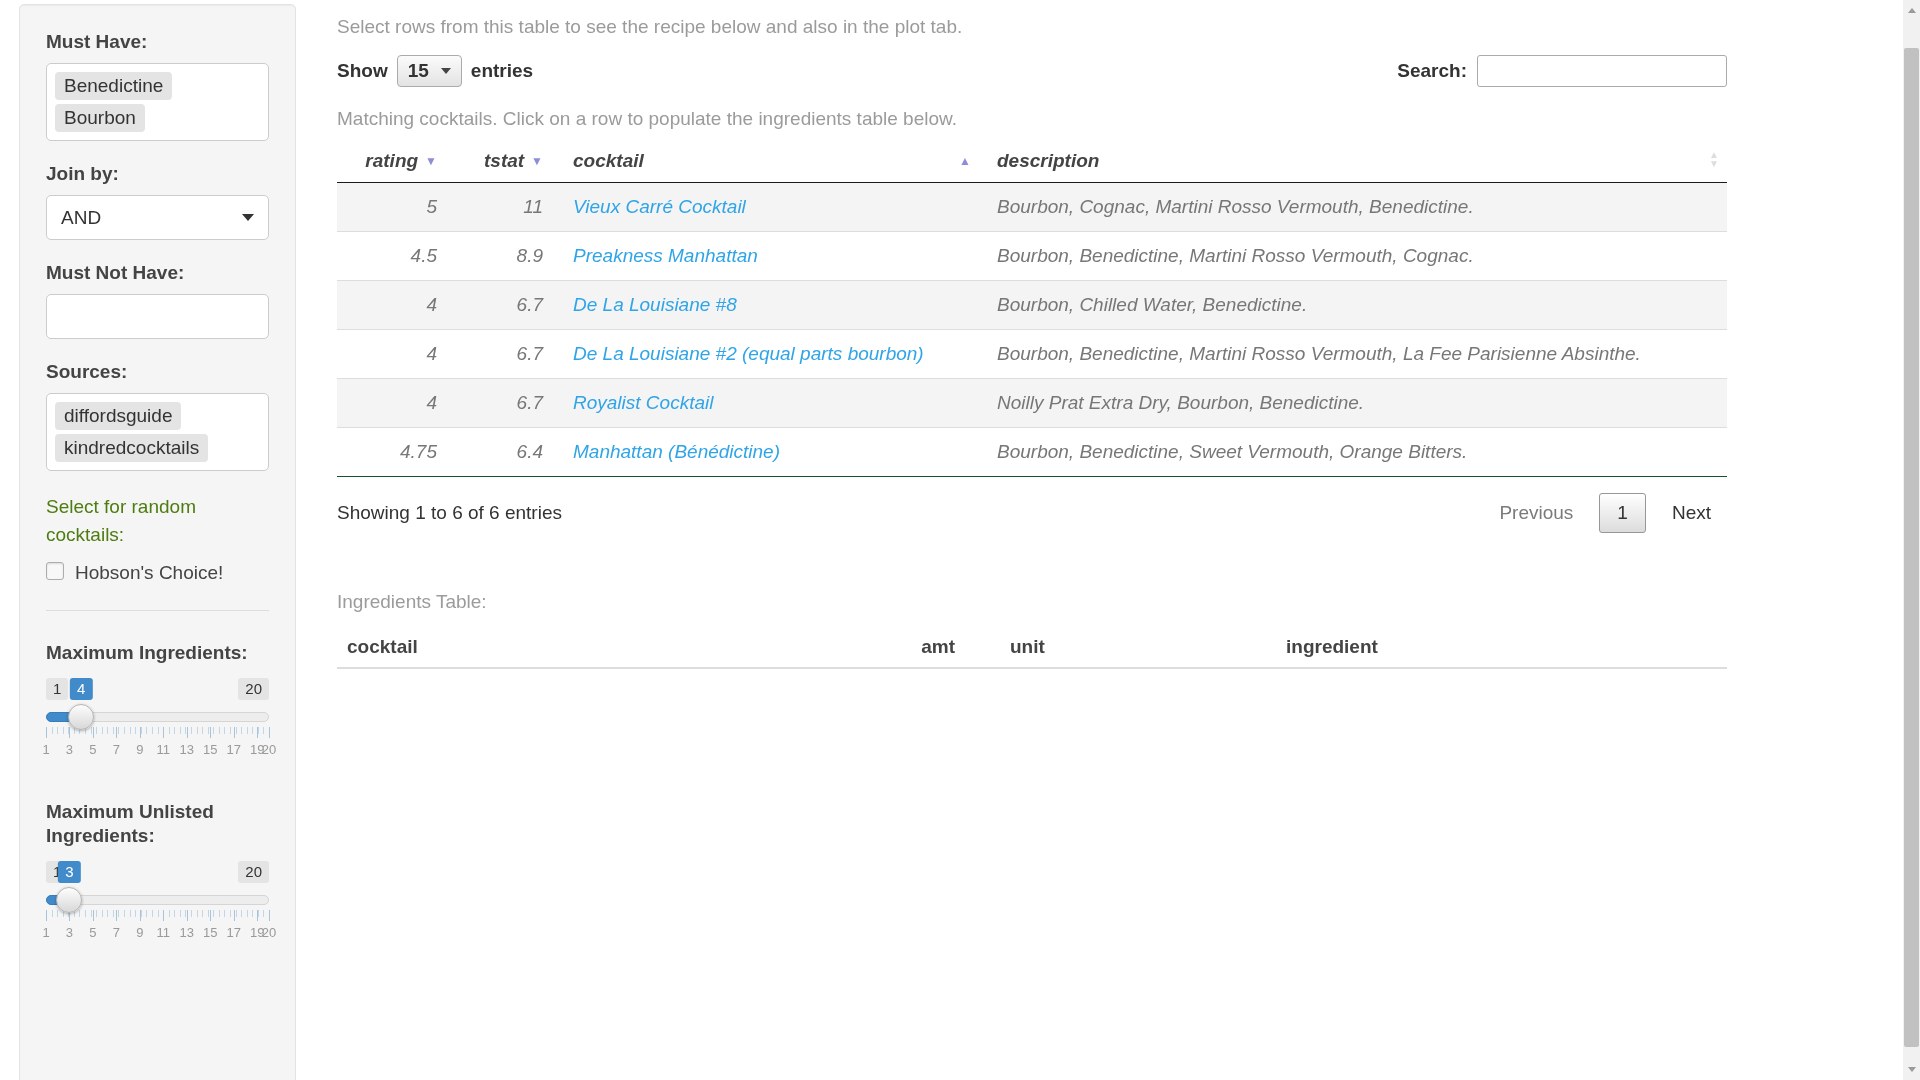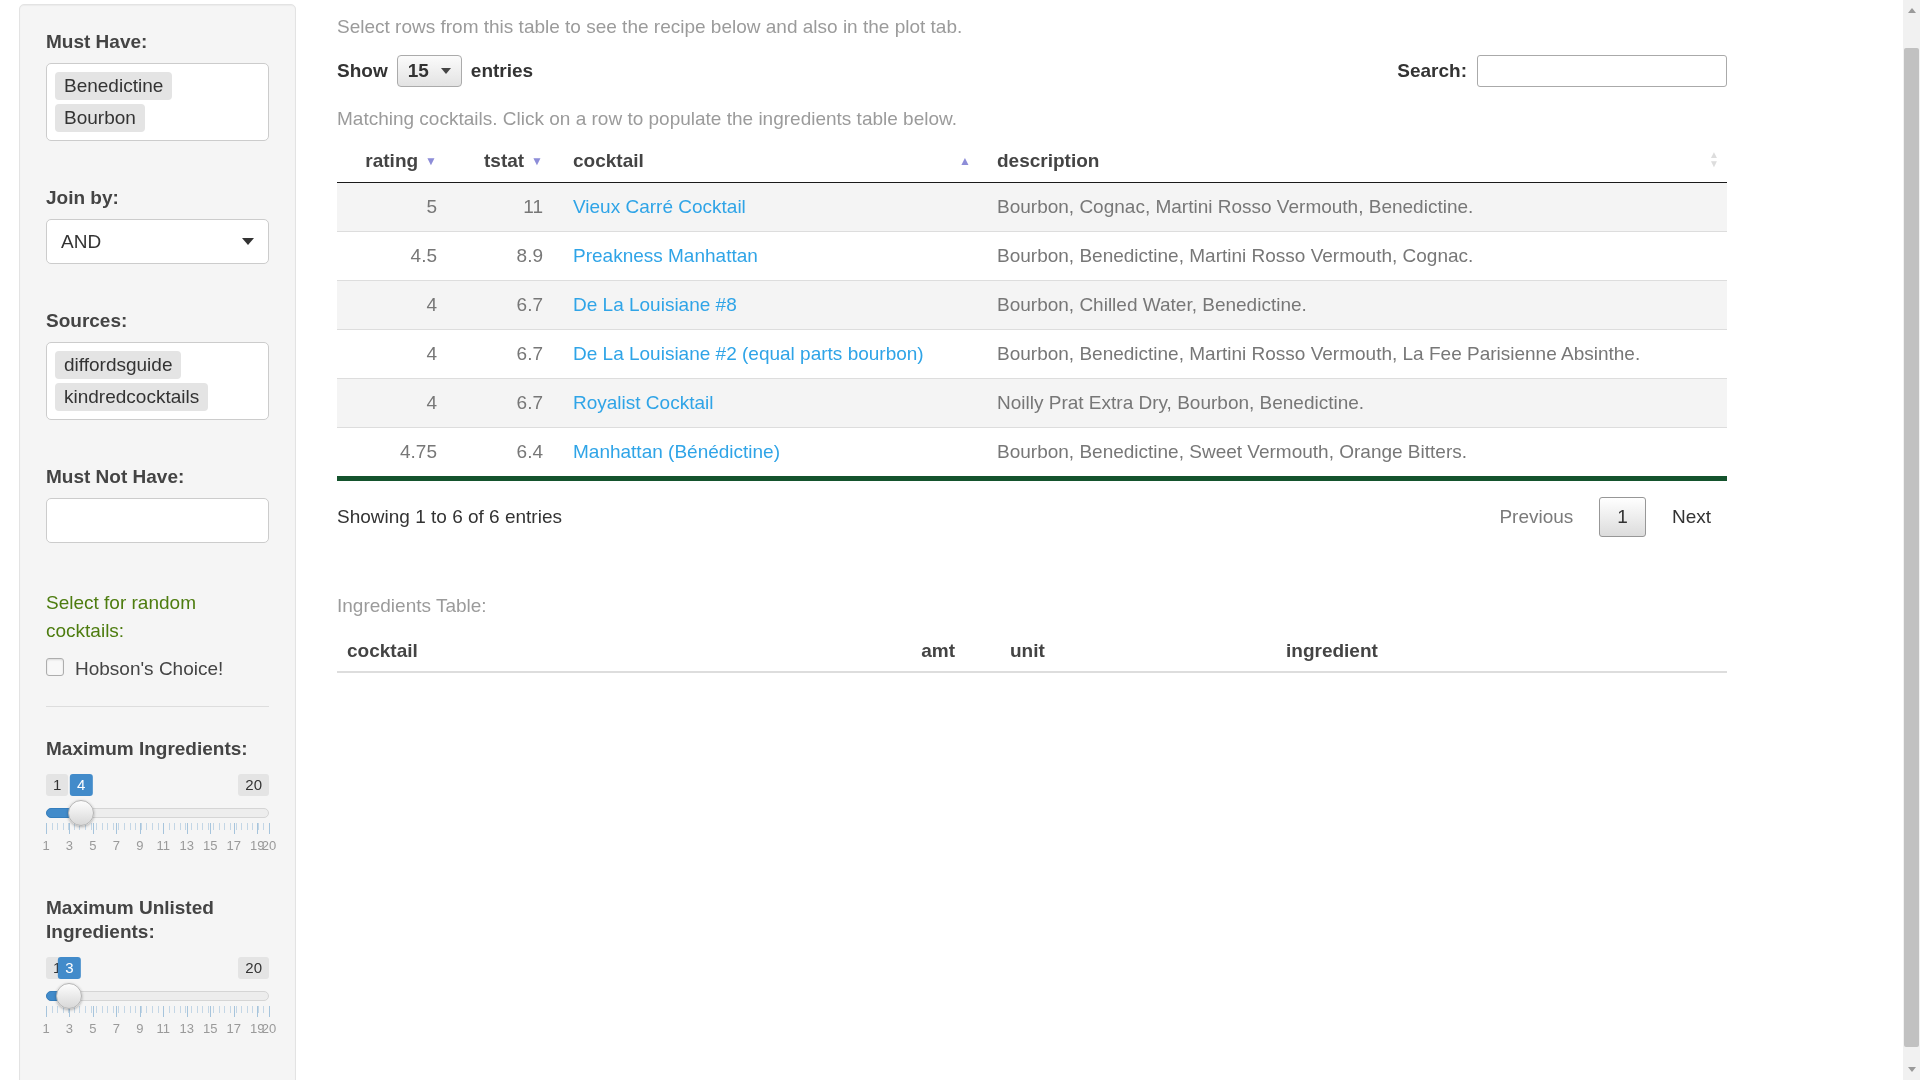--- a/index.html
+++ b/index.html
@@ -11,21 +11,21 @@
     font-size: 19px;
   }
   .page { position: relative; width: 1920px; height: 1080px; overflow: hidden; }
 
   
   .sidebar {
     position: absolute; left: 19px; top: 4px; width: 277px; height: 1300px;
     background: #f5f5f5; border: 1px solid #e3e3e3; border-radius: 5px;
     padding: 26px; box-shadow: inset 0 1px 1px rgba(0,0,0,.04);
   }
-  .form-group { margin-bottom: 46px; }
+  .form-group { margin-bottom: 22px; }
   .ctl-label { display: block; font-weight: bold; color: #444; margin-bottom: 10px; }
   .tagbox, .textbox, .selectbox {
     background: #fff; border: 1px solid #ccc; border-radius: 5px;
     width: 100%; min-height: 45px; padding: 6px 8px;
   }
   .tag {
     display: inline-block; background: #e4e4e4; color: #333;
     border-radius: 4px; padding: 3px 9px; margin: 2px 3px 2px 0;
   }
   .selectbox { display: flex; align-items: center; justify-content: space-between; padding: 6px 14px; cursor: pointer; }
@@ -99,21 +99,21 @@
   table.cocktails col.c-tstat { width: 106px; }
   table.cocktails col.c-cocktail { width: 424px; }
   table.cocktails thead th {
     text-align: left; font-weight: bold; color: #444; padding: 8px 10px 10px 10px;
     border-bottom: 1px solid #1a1a1a; position: relative; cursor: pointer;
   }
   table.cocktails th.num, table.cocktails td.num { text-align: right; padding-right: 20px; }
   table.cocktails tbody td { padding: 13px 10px; color: #777; border-top: 1px solid #ddd; overflow: hidden; white-space: nowrap; }
   table.cocktails tbody tr:first-child td { border-top: none; }
   table.cocktails tbody tr.odd { background: #f4f4f4; }
-  table.cocktails { border-bottom: 5px solid #14532d; }
+  table.cocktails { border-bottom: 1px solid #14532d; font-style: italic; }
   table.cocktails a.cocktail-link { color: #2fa4e7; text-decoration: none; cursor: pointer; }
   .arrow-desc, .arrow-asc { color: #8d8dd8; font-size: 12px; margin-left: 7px; vertical-align: 2px; }
   .arrow-asc-abs { position: absolute; right: 16px; top: 12px; color: #8d8dd8; font-size: 12px; }
   .sort-both { position: absolute; right: 8px; top: 8px; display: flex; flex-direction: column; line-height: 9px; font-size: 10px; color: #ddd; }
 
   .table-footer { display: flex; justify-content: space-between; align-items: center; margin-top: 16px; }
   .dt-info { color: #333; }
   .paginate { display: flex; align-items: center; }
   .pg-prev { color: #7a7a7a; padding: 8px 16px; cursor: default; }
   .pg-page {
@@ -159,30 +159,30 @@
 
     <div class="form-group">
       <span class="ctl-label">Join by:</span>
       <div class="selectbox">
         <span>AND</span>
         <span class="caret-down"></span>
       </div>
     </div>
 
     <div class="form-group">
+      <span class="ctl-label">Must Not Have:</span>
+      <div class="tagbox"></div>
+    </div>
+
+    <div class="form-group">
       <span class="ctl-label">Sources:</span>
       <div class="tagbox">
         <span class="tag">diffordsguide</span>
         <span class="tag">kindredcocktails</span>
       </div>
-    </div>
-
-    <div class="form-group">
-      <span class="ctl-label">Must Not Have:</span>
-      <div class="tagbox"></div>
     </div>
 
 
     <p class="muted">Select for random cocktails:</p>
     <div class="checkbox-row">
       <span class="checkbox"></span>
       <span>Hobson's Choice!</span>
     </div>
 
     <hr>

